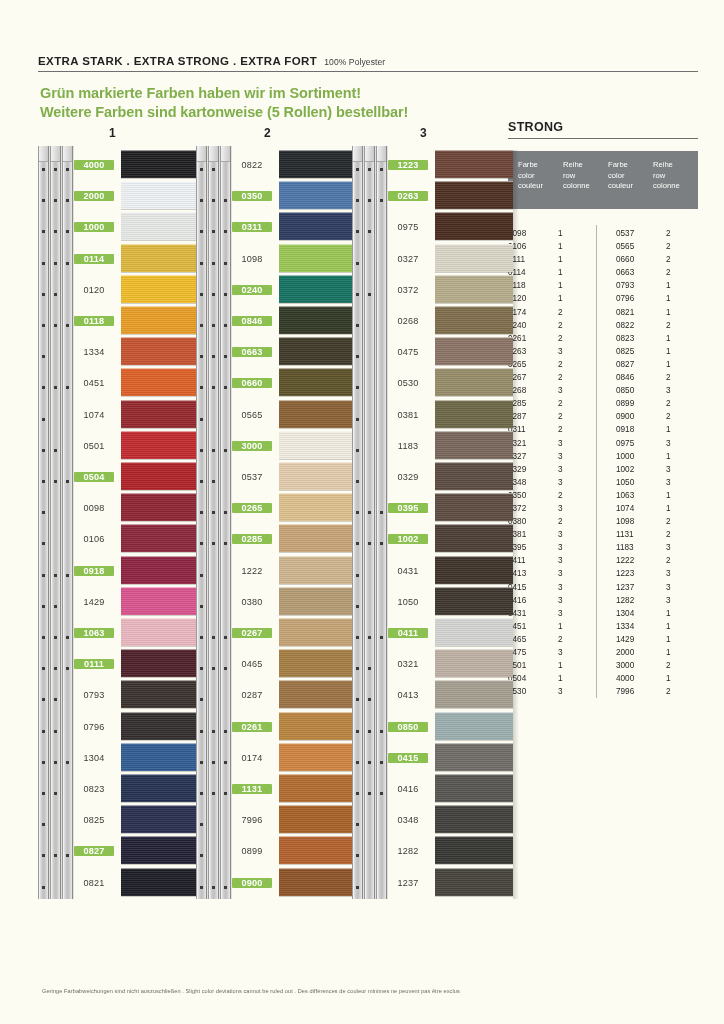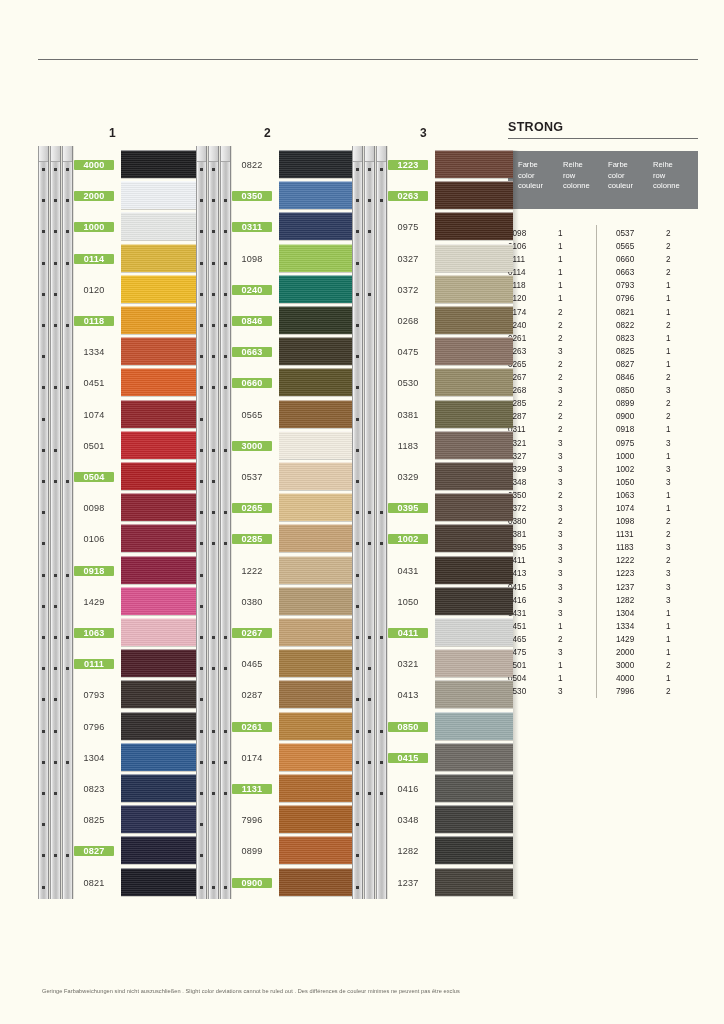--- a/index.html
+++ b/index.html
@@ -67,23 +67,31 @@
 
   
   .footer{position:absolute;left:42px;top:988px;font-size:5.6px;color:#6c6a63;letter-spacing:.08px;}
 </style>
 </head>
 <body>
 
 <div class="page">
 
   <div class="hdr">
+    <div class="hdr-line">
+      <span class="hdr-title">EXTRA STARK . EXTRA STRONG . EXTRA FORT</span>
+      <span class="hdr-sub">100% Polyester</span>
+    </div>
     <div class="hdr-rule"></div>
   </div>
 
+  <div class="green-note">
+    <div>Grün markierte Farben haben wir im Sortiment!</div>
+    <div>Weitere Farben sind kartonweise (5 Rollen) bestellbar!</div>
+  </div>
 
   <div class="index-wrap">
     <div class="index-title">STRONG</div>
     <div class="index-rule"></div>
     <div class="index-head" id="index-head">
         <div class="ih-col">
           <div>Farbe</div>
           <div>color</div>
           <div>couleur</div>
         </div>

